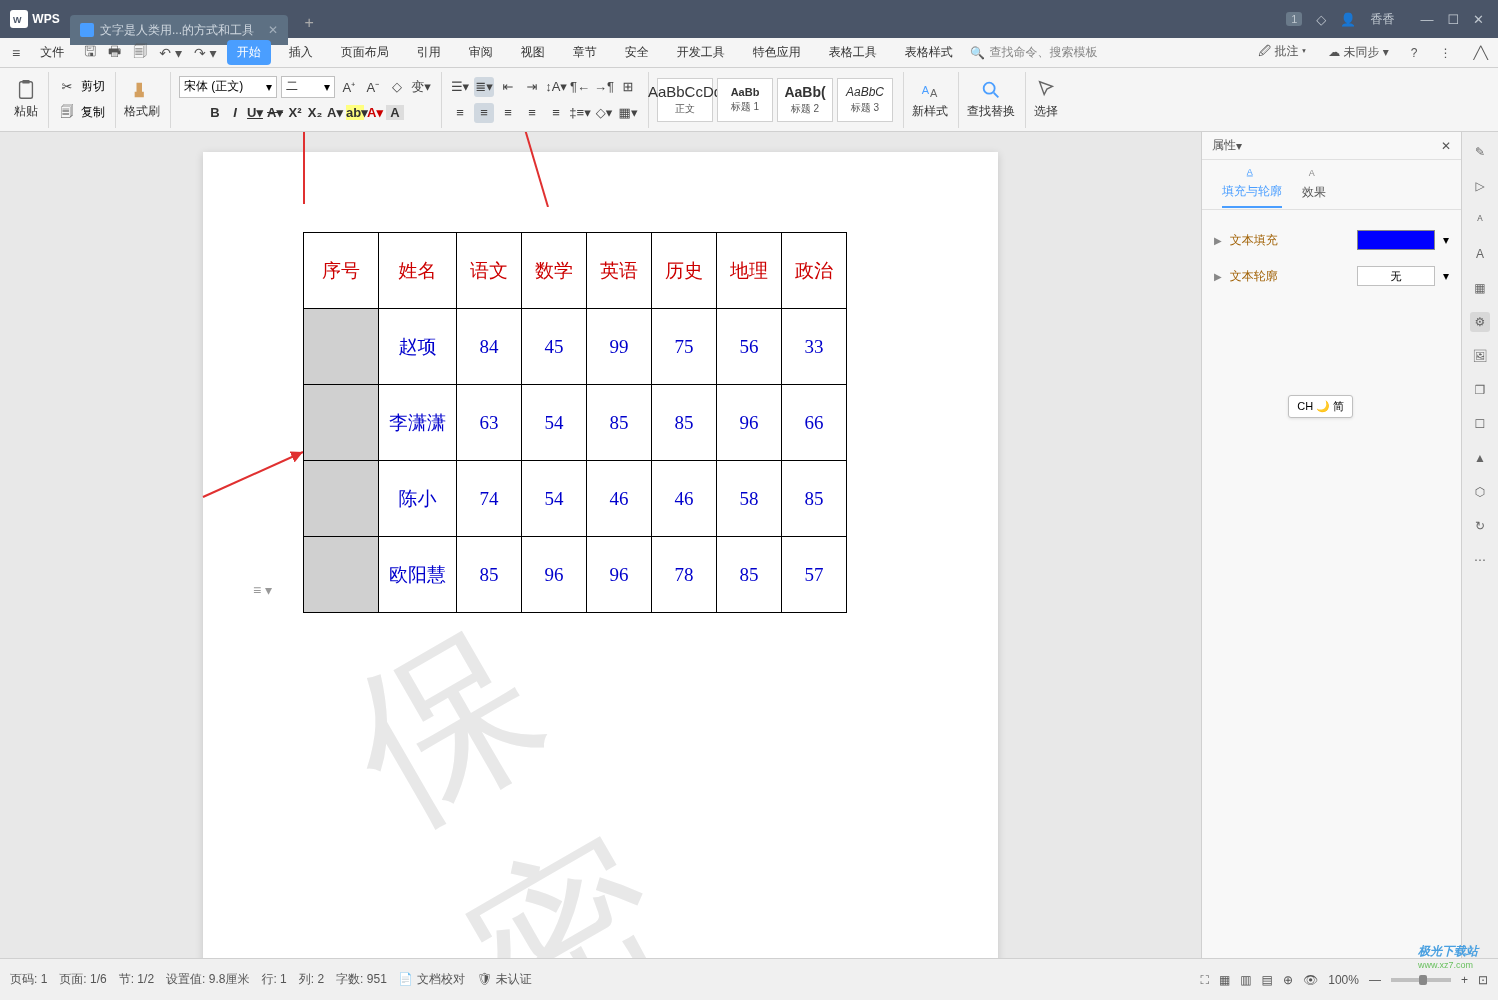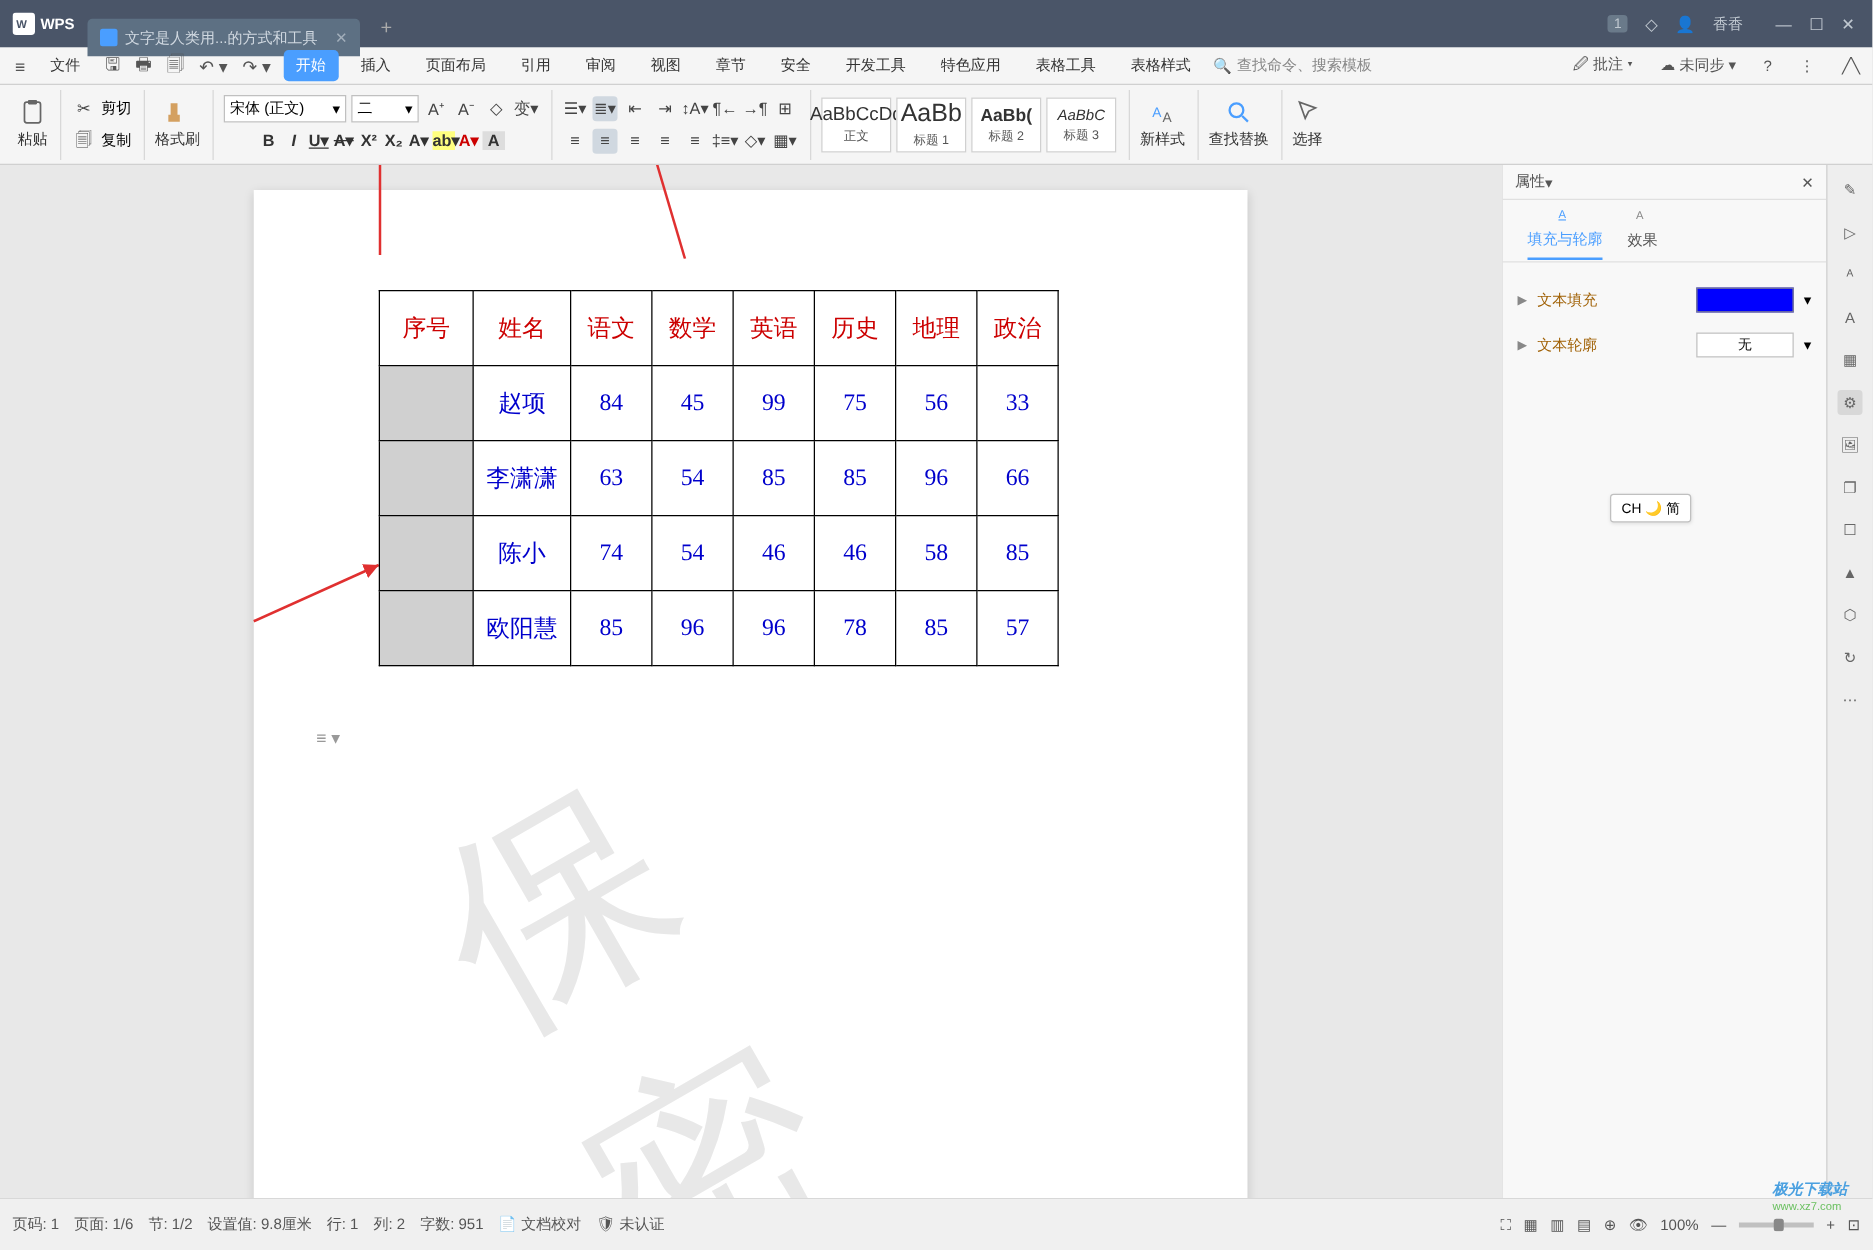--- a/index.html
+++ b/index.html
@@ -28,30 +28,30 @@
 .ribbon-big svg,.ribbon-big .ic{width:22px;height:22px}
 .ribbon-row{display:flex;align-items:center;gap:4px;height:26px}
 .ribbon-row .icon{width:20px;height:20px;display:flex;align-items:center;justify-content:center;color:#444;font-size:13px}
 .ribbon-row .icon.active{background:#d0d8e0;border-radius:3px}
 .font-select{width:98px;height:22px;border:1px solid #c0c0c0;background:#fff;font-size:11px;padding:0 4px;display:flex;align-items:center}
 .font-select.small{width:54px}
 .font-btns{display:flex;gap:2px}
 .font-btns span{font-weight:bold;font-size:13px;color:#333;width:18px;text-align:center}
 .style-box{width:56px;height:44px;border:1px solid #d0d0d0;background:#fff;display:flex;flex-direction:column;align-items:center;justify-content:center;font-size:10px}
 .style-box .preview{font-size:15px;color:#333}
-.style-box.h1 .preview{font-size:20px;font-weight:normal}
+.style-box.h1 .preview{font-size:11px;font-weight:bold}
 .style-box.h2 .preview{font-size:14px;font-weight:bold}
 .style-box.h3 .preview{font-size:12px;font-style:italic}
 .style-box .lbl{font-size:10px;color:#555;margin-top:2px}
 .workspace{position:absolute;top:132px;left:0;right:37px;bottom:25px;display:flex}
 .canvas{flex:1;background:#e8e8e8;overflow:auto;position:relative}
 .page{width:795px;min-height:960px;background:#fff;margin:20px auto;box-shadow:0 2px 8px rgba(0,0,0,.15);position:relative;padding:80px 60px}
 .watermark{position:absolute;left:50%;top:50%;transform:translate(-50%,-20%) rotate(-30deg);font-size:180px;color:#e8e8e8;font-weight:300;pointer-events:none;letter-spacing:20px}
 .tbl{border-collapse:collapse;position:relative;z-index:1;margin-left:40px}
-.tbl td,.tbl th{border:1.5px solid #000;width:65px;height:60px;text-align:center;font-family:"SimSun","宋体";font-size:18px}
+.tbl td,.tbl th{border:1.5px solid #000;width:65px;height:76px;text-align:center;font-family:"SimSun","宋体";font-size:18px}
 .tbl th{color:#c00;font-weight:normal;font-size:19px}
 .tbl td{color:#00c;font-size:19px}
 .tbl td.empty{background:#d0d0d0}
 .tbl th.xuhao{width:75px}
 .tbl th.name{width:78px}
 .arrow{position:absolute;pointer-events:none}
 .side-panel{width:260px;background:#f8f8f8;border-left:1px solid #d0d0d0;display:flex;flex-direction:column}
 .side-header{height:28px;display:flex;align-items:center;padding:0 10px;color:#555;font-size:12px;border-bottom:1px solid #e0e0e0}
 .side-header .close{margin-left:auto}
 .side-tabs{height:50px;display:flex;gap:20px;padding:0 20px;align-items:center;border-bottom:1px solid #e0e0e0}

